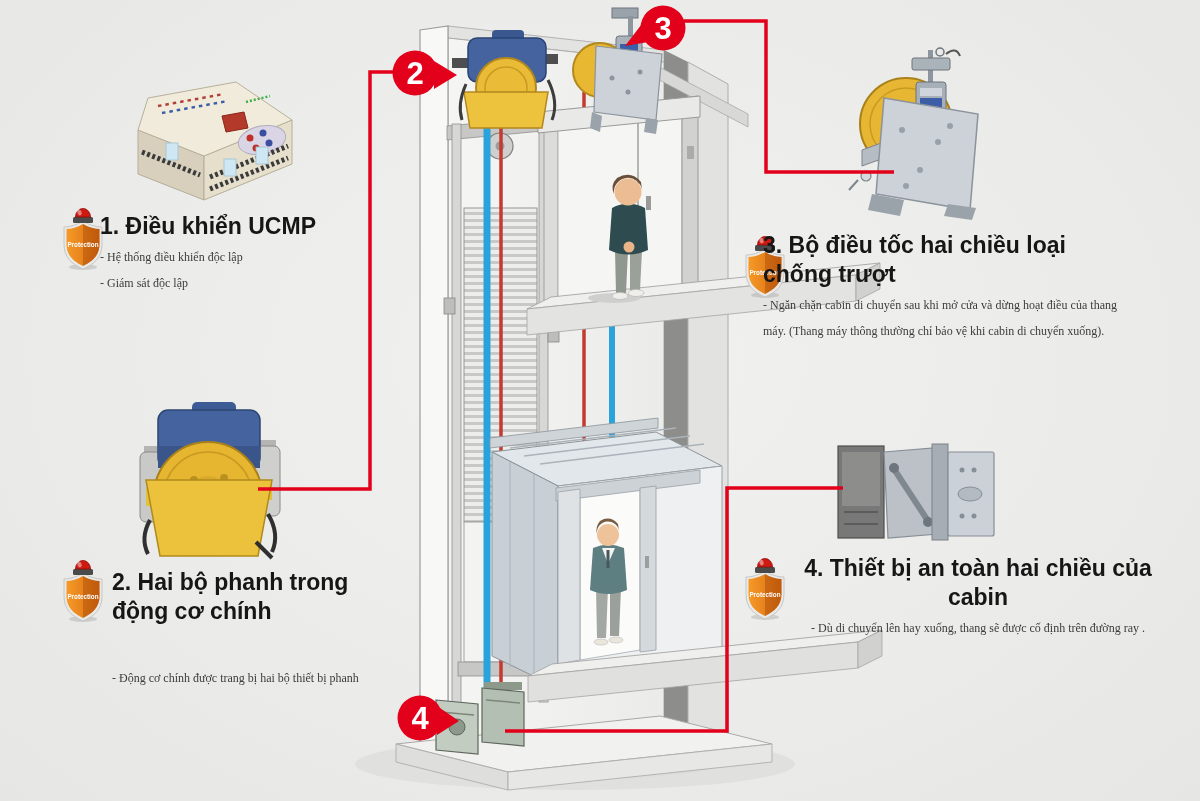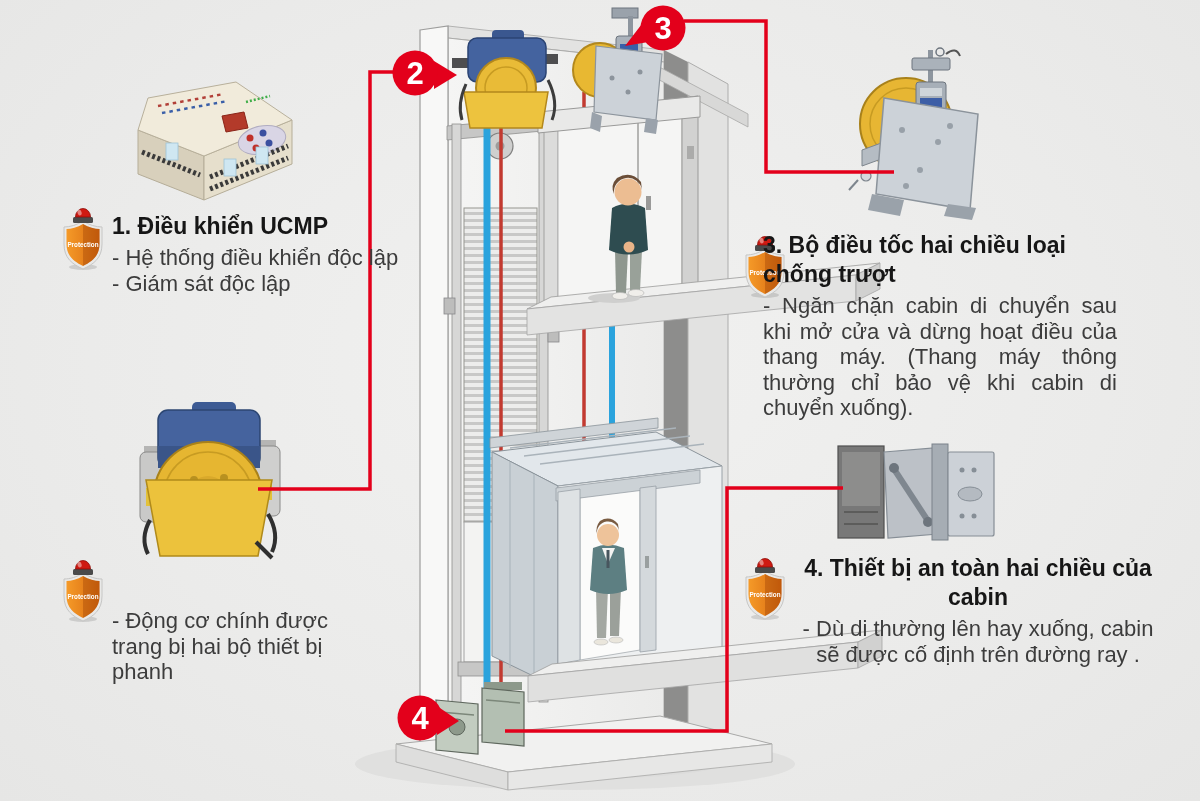--- a/index.html
+++ b/index.html
@@ -8,24 +8,24 @@
     background:radial-gradient(ellipse at 50% 45%, #f1f1f0 0%, #ebebea 60%, #e6e6e5 100%);
     font-family:"Liberation Sans","DejaVu Sans",sans-serif;
     -webkit-user-select:none;user-select:none;
   }
   .scene{position:absolute;left:0;top:0;}
   .callout-text{position:absolute;}
   .callout-text h3{
     margin:0 0 4px 0;font-size:23px;line-height:29px;font-weight:bold;color:#161616;
   }
   .callout-text p{
-    margin:0;font-size:22px;line-height:25.5px;color:#3c3c3c;
+    margin:0;font-size:12px;line-height:25.5px;color:#3c3c3c;font-family:Liberation Serif, serif;
   }
   .justified p{text-align:justify;}
-  #block1{left:112px;top:212px;width:300px;}
+  #block1{left:100px;top:212px;width:300px;}
   #block2{left:112px;top:568px;width:282px;}
   #block2 p{width:262px;margin-top:40px;}
   #block3{left:763px;top:231px;width:354px;}
   #block4{left:802px;top:554px;width:352px;text-align:center;}
 </style>
 </head>
 <body>
 
 <div class="stage">
 
@@ -335,26 +335,27 @@
     </g>
   </svg>
 
   <div class="callout-text" id="block1">
     <h3>1. Điều khiển UCMP</h3>
     <p>- Hệ thống điều khiển độc lập</p>
     <p>- Giám sát độc lập</p>
   </div>
 
   <div class="callout-text" id="block2">
+    <h3>2. Hai bộ phanh trong động cơ chính</h3>
     <p>- Động cơ chính được trang bị hai bộ thiết bị phanh</p>
   </div>
 
   <div class="callout-text justified" id="block3">
     <h3>3. Bộ điều tốc hai chiều loại chống trượt</h3>
     <p>- Ngăn chặn cabin di chuyển sau khi mở cửa và dừng hoạt điều của thang máy. (Thang máy thông thường chỉ bảo vệ khi cabin di chuyển xuống).</p>
   </div>
 
   <div class="callout-text" id="block4">
     <h3>4. Thiết bị an toàn hai chiều của cabin</h3>
-    <p>- Dù di thường lên hay xuống, cabin sẽ được cố định trên đường ray .</p>
+    <p>- Dù di chuyển lên hay xuống, thang sẽ được cố định trên đường ray .</p>
   </div>
 
 </div>
 
 </body></html>

